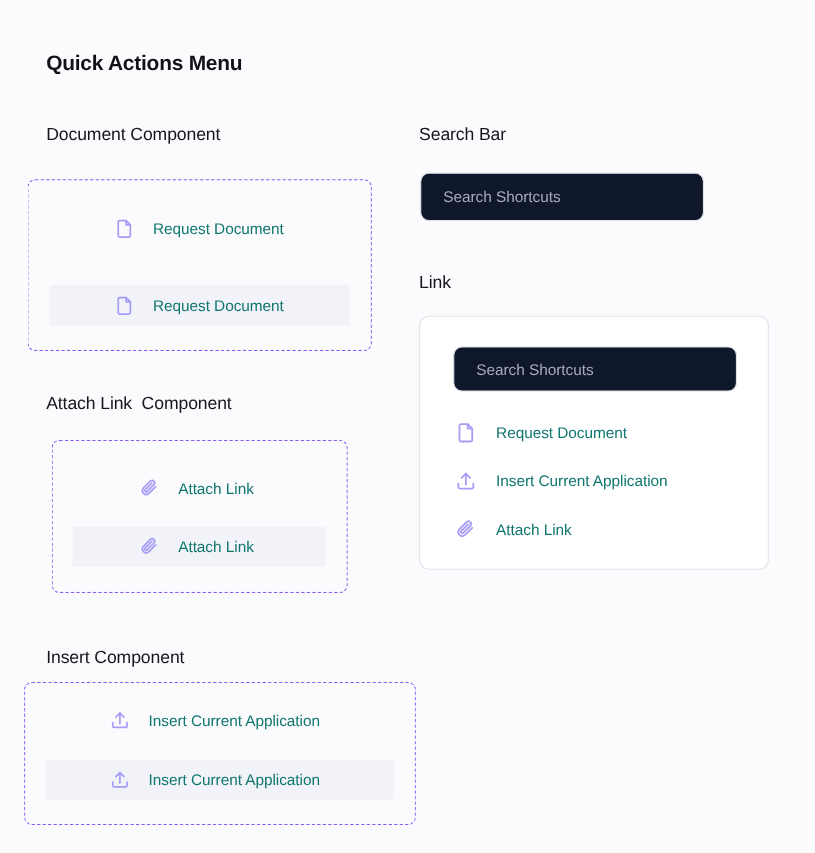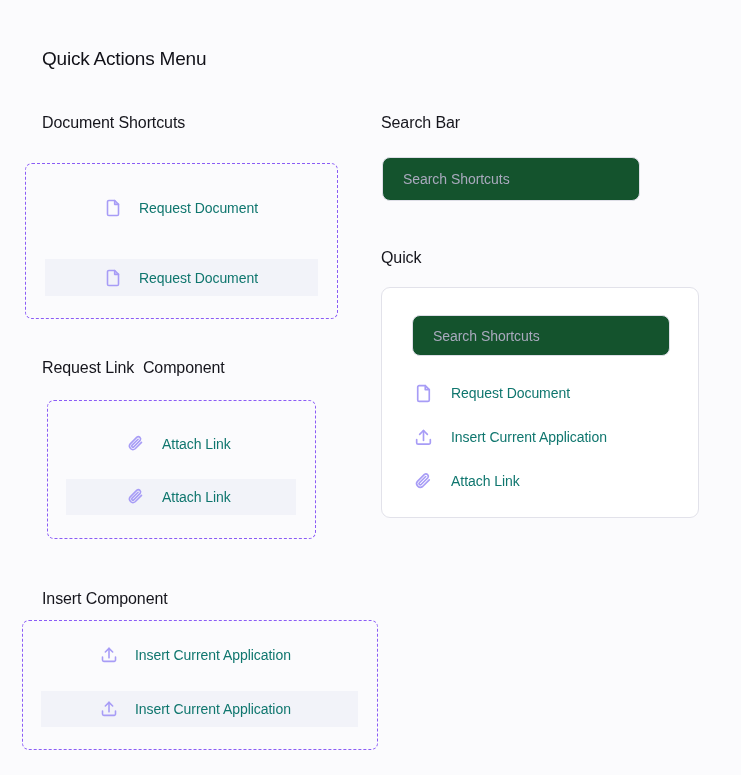--- a/index.html
+++ b/index.html
@@ -16,21 +16,21 @@
     -webkit-font-smoothing: antialiased;
     position: relative;
     overflow: hidden;
   }
 
   .page-title {
     position: absolute;
     left: 42px;
     top: 48px;
     font-size: 19px;
-    font-weight: normal;
+    font-weight: bold;
     color: #111118;
     letter-spacing: -0.2px;
   }
 
   .section-title {
     position: absolute;
     font-size: 16px;
     font-weight: 400;
     color: #15151c;
     letter-spacing: -0.1px;
@@ -71,21 +71,21 @@
     color: #0f766e;
     letter-spacing: -0.05px;
     white-space: nowrap;
   }
 
   
   .search-box {
     position: absolute;
     border: 1px solid #dedee7;
     border-radius: 8px;
-    background: #14532d;
+    background: #0f172a;
     display: flex;
     align-items: center;
     padding: 0 20px;
   }
   .search-box .ph {
     font-size: 14px;
     color: #a9a9bd;
     letter-spacing: -0.05px;
     white-space: nowrap;
   }
@@ -107,21 +107,21 @@
     height: 36px;
     padding-left: 29px;
   }
   .menu-item .opt-label { font-size: 14px; }
 </style>
 </head>
 <body>
 
 <div class="page-title">Quick Actions Menu</div>
 
-<div class="section-title" style="left:42px; top:114px;">Document Shortcuts</div>
+<div class="section-title" style="left:42px; top:114px;">Document Component</div>
 
 <div class="dashed-frame" style="left:25px; top:163px; width:313px; height:156px;"></div>
 
 <div class="opt-row" style="left:45px; top:190px; width:273px; height:36px; padding-left:56px;">
   <span class="opt-icon">
     <svg width="20" height="20" viewBox="0 0 24 24" fill="none" stroke="#a79cf6" stroke-width="1.9" stroke-linecap="round" stroke-linejoin="round">
       <path d="M14 3H7a1.6 1.6 0 0 0-1.6 1.6v14.8A1.6 1.6 0 0 0 7 21h10a1.6 1.6 0 0 0 1.6-1.6V7.6z"></path>
       <path d="M14 3v4.6h4.6"></path>
     </svg>
   </span>
@@ -131,21 +131,21 @@
 <div class="opt-row highlight" style="left:45px; top:259px; width:273px; height:37px; padding-left:56px;">
   <span class="opt-icon">
     <svg width="20" height="20" viewBox="0 0 24 24" fill="none" stroke="#a79cf6" stroke-width="1.9" stroke-linecap="round" stroke-linejoin="round">
       <path d="M14 3H7a1.6 1.6 0 0 0-1.6 1.6v14.8A1.6 1.6 0 0 0 7 21h10a1.6 1.6 0 0 0 1.6-1.6V7.6z"></path>
       <path d="M14 3v4.6h4.6"></path>
     </svg>
   </span>
   <span class="opt-label" style="margin-left:14px;">Request Document</span>
 </div>
 
-<div class="section-title" style="left:42px; top:359px;">Request Link  Component</div>
+<div class="section-title" style="left:42px; top:359px;">Attach Link  Component</div>
 
 <div class="dashed-frame" style="left:47px; top:400px; width:269px; height:139px;"></div>
 
 <div class="opt-row" style="left:66px; top:426px; width:230px; height:35px; padding-left:58px;">
   <span class="opt-icon">
     <svg width="20" height="20" viewBox="0 0 24 24" fill="none" stroke="#a79cf6" stroke-width="1.9" stroke-linecap="round" stroke-linejoin="round">
       <path d="M18.6 10.1 11 17.7a4.2 4.2 0 0 1-5.9-5.9l8-8a2.8 2.8 0 0 1 3.9 3.9l-7.7 7.7a1.4 1.4 0 0 1-2-2l7.2-7.1"></path>
     </svg>
   </span>
   <span class="opt-label" style="margin-left:14px;">Attach Link</span>
@@ -185,21 +185,21 @@
   </span>
   <span class="opt-label" style="margin-left:14px;">Insert Current Application</span>
 </div>
 
 <div class="section-title" style="left:381px; top:114px;text-align:right;">Search Bar</div>
 
 <div class="search-box" style="left:382px; top:157px; width:258px; height:44px;">
   <span class="ph">Search Shortcuts</span>
 </div>
 
-<div class="section-title" style="left:381px; top:249px;">Quick</div>
+<div class="section-title" style="left:381px; top:249px;">Link</div>
 
 <div class="menu-card" style="left:381px; top:287px; width:318px; height:231px;">
 
   <div class="search-box" style="left:30px; top:27px; width:258px; height:41px; position:absolute;">
     <span class="ph">Search Shortcuts</span>
   </div>
 
   <div class="menu-list" style="top:82px;">
 
     <div class="menu-item" style="margin-top:5px;">

